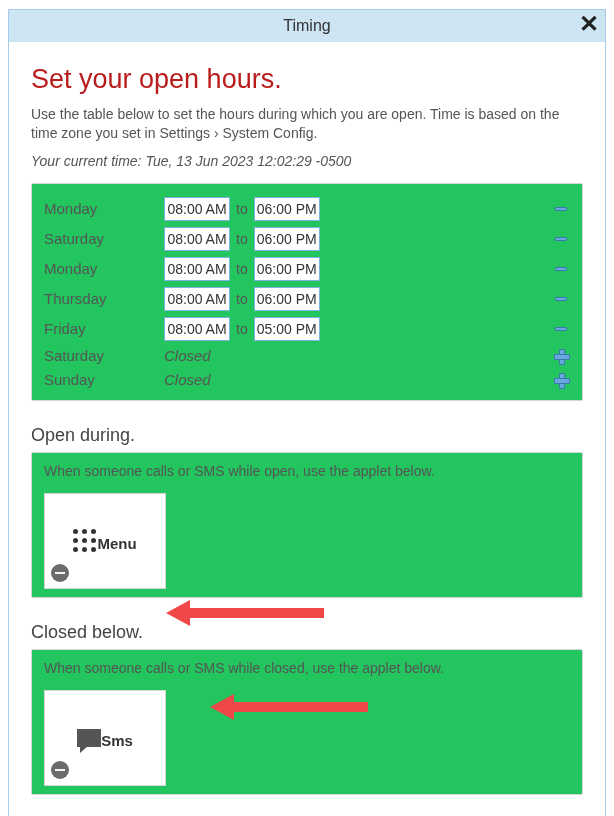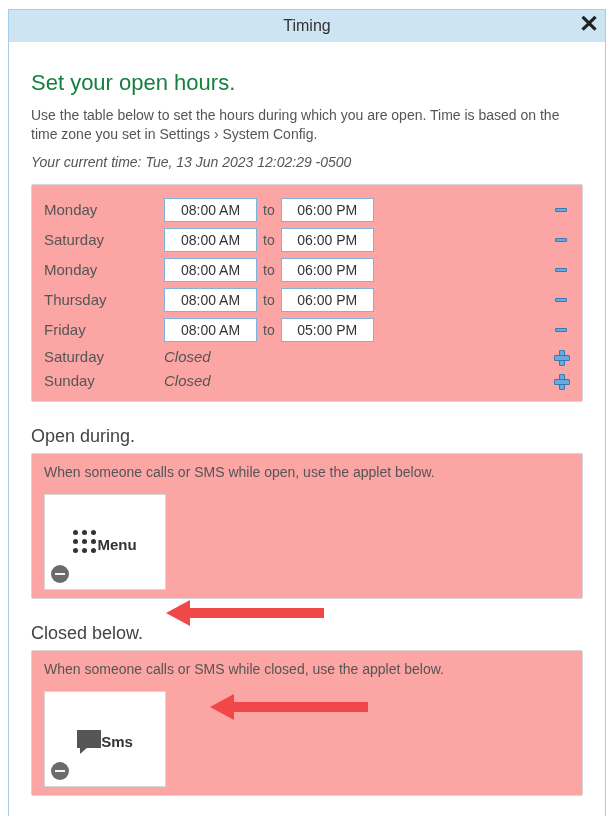--- a/index.html
+++ b/index.html
@@ -34,53 +34,53 @@
     position: absolute;
     right: 6px; top: 2px;
     font-size: 24px;
     font-weight: bold;
     line-height: 1;
     cursor: pointer;
     color: #222;
   }
   .content { padding: 22px 22px 22px 22px; }
   h1 {
-    font-size: 22px;
+    font-size: 27px;
     font-weight: 400;
-    margin: 6px 0 10px 0;
-    color: #15803d;
+    margin: 0 0 10px 0;
+    color: #b91c1c;
   }
   .desc {
     font-size: 14px;
     color: #555;
     line-height: 1.35;
     margin-bottom: 10px;
   }
   .current-time {
     font-size: 14px;
     font-style: italic;
     color: #555;
     margin-bottom: 14px;
   }
   .panel {
     border: 1px solid #d6d6d6;
-    background: #fca5a5;
+    background: #22c55e;
     padding: 10px 12px 8px 12px;
     border-radius: 2px;
   }
   .hours-row {
     display: flex;
     align-items: center;
     padding: 3px 0;
     font-size: 15px;
     color: #555;
   }
   .day-label { width: 120px; }
   .time-input {
-    width: 93px;
+    width: 66px;
     height: 24px;
     border: 1px solid #7db3e0;
     background: #fff;
     font-size: 14px;
     text-align: center;
     padding: 0 2px;
     color: #333;
     font-family: inherit;
   }
   .to-label { padding: 0 6px; color:#555; font-size:14px; }

